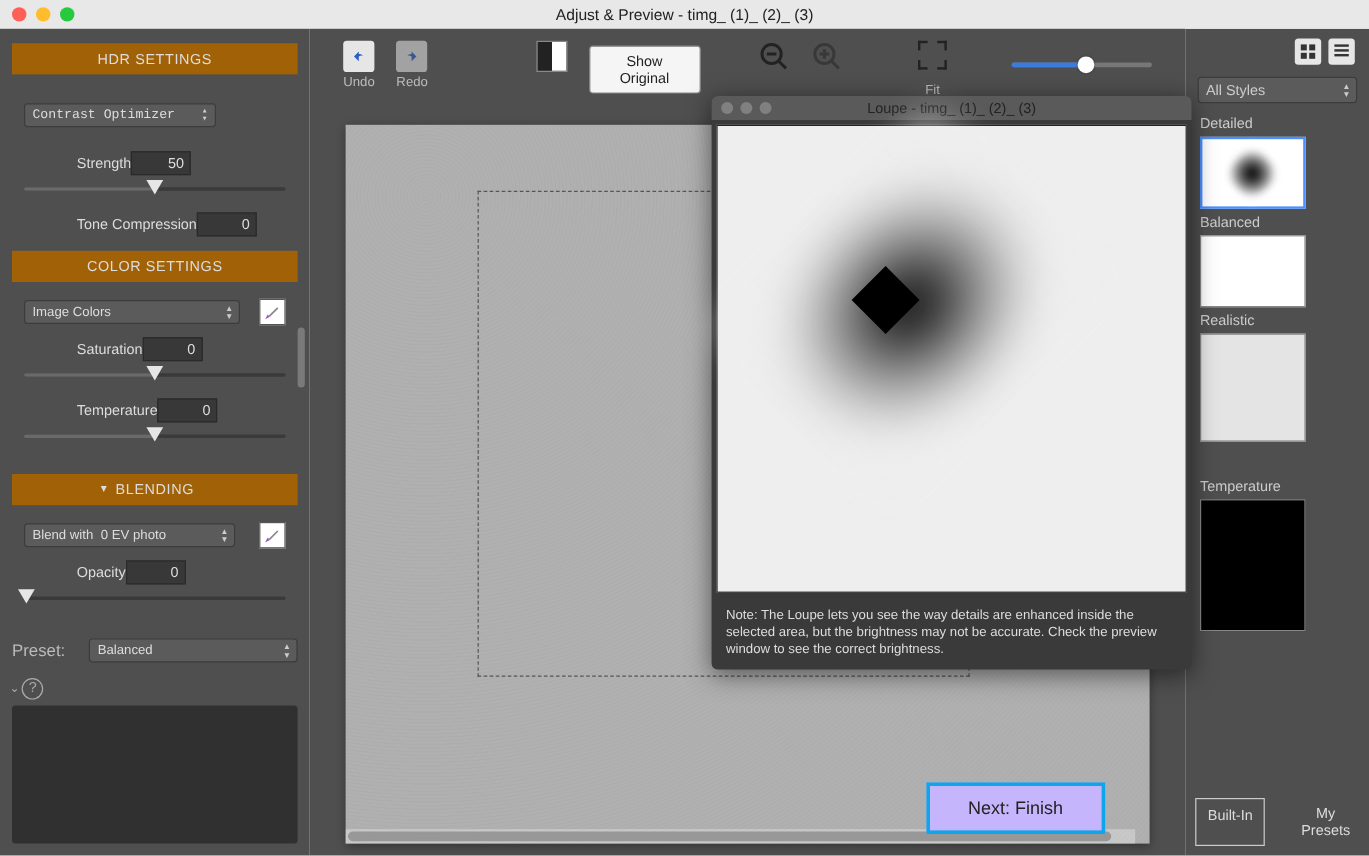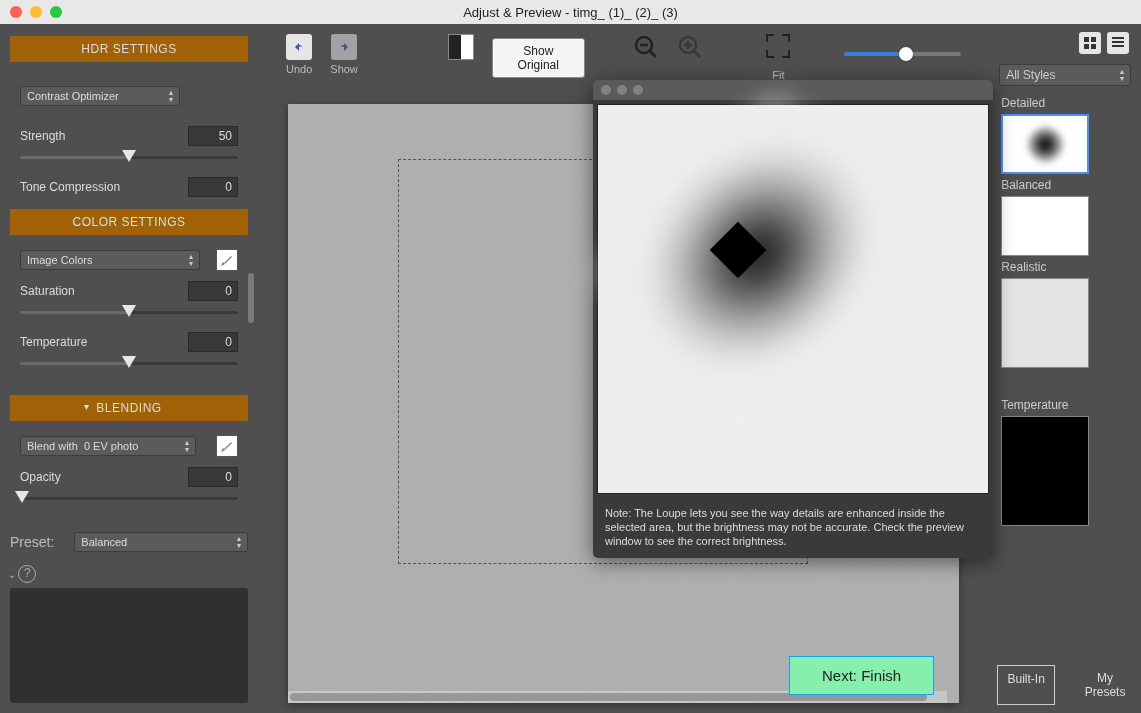--- a/index.html
+++ b/index.html
@@ -16,21 +16,21 @@
   .body { display: flex; height: 689px; }
   
   
   .left-panel { width: 280px; background: #4f4f4f; color: #ddd; font-size: 12px; position: relative; }
   .panel-content { padding: 0; }
   .section-header { background: #a16207; color: #ddd; font-size: 12px; letter-spacing: 0.5px; padding: 6px 0; text-align: center; margin: 12px 10px 8px; position: relative; }
   .section-header.collapsible::before { content: "▾"; position: absolute; left: 50%; margin-left: -45px; font-size: 10px; }
   .dropdown { background: #5b5b5b; border: 1px solid #3c3c3c; border-radius: 3px; height: 20px; font-size: 11px; color: #ddd; padding: 1px 6px; display: flex; align-items: center; justify-content: space-between; position: relative; }
   .dropdown .arrows { font-size: 8px; line-height: 7px; color: #ccc; display: flex; flex-direction: column; }
   .slider-row { padding: 4px 20px 0; }
-  .slider-label-row { display: flex; justify-content: space-between; align-items: center; }
+  .slider-label-row { display: flex; align-items: center; margin-left: 44px; }
   .slider-label { font-size: 12px; color: #ddd; }
   .slider-value-box { background: #383838; border: 1px solid #2a2a2a; color: #ddd; width: 50px; height: 20px; text-align: right; padding-right: 5px; font-size: 12px; line-height: 18px; }
   .slider-track { background: #3a3a3a; height: 3px; border-radius: 2px; margin: 10px 0 14px; position: relative; }
   .slider-left-fill { background: #6a6a6a; height: 3px; position: absolute; left: 0; border-radius: 2px; }
   .slider-thumb { position: absolute; top: -6px; width: 0; height: 0; border-left: 7px solid transparent; border-right: 7px solid transparent; border-top: 12px solid #e6e6e6; }
   .scroll-thumb { position: absolute; right: 2px; width: 6px; background: #7a7a7a; border-radius: 3px; }
   .brush-icon { width: 22px; height: 22px; background: #fff; border: 1px solid #555; display: flex; align-items: center; justify-content: center; font-size: 14px; }
   .row-flex { display: flex; align-items: center; gap: 8px; padding: 6px 20px; }
   
   .preset-row { padding: 6px 10px; display: flex; align-items: center; gap: 20px; position: absolute; bottom: 155px; left: 0; right: 0; }
@@ -59,21 +59,21 @@
   .zoom-fill { position: absolute; left: 0; height: 4px; background: #3b7bdb; border-radius: 2px; }
   .zoom-thumb { position: absolute; top: -5px; width: 14px; height: 14px; background: #fff; border-radius: 50%; box-shadow: 0 0 2px rgba(0,0,0,0.4); }
   
   .canvas-wrap { flex: 1; position: relative; margin: 0 30px 10px; }
   .canvas-bg { position: absolute; inset: 0; background: #b0b0b0; 
     background-image: repeating-radial-gradient(circle at 10% 10%, rgba(0,0,0,0.02) 0, rgba(0,0,0,0.02) 1px, transparent 1px, transparent 3px);
     box-shadow: 0 2px 8px rgba(0,0,0,0.4); }
   .canvas-inner { position: absolute; top: 55px; left: 110px; width: 410px; height: 405px; border: 1px dashed #555; }
   .scrollbar-h { position: absolute; bottom: 0; left: 0; right: 12px; height: 12px; background: rgba(255,255,255,0.3); }
   .scrollbar-h-thumb { position: absolute; top: 2px; bottom: 2px; left: 2px; right: 20px; background: rgba(120,120,120,0.6); border-radius: 4px; }
-  .next-btn { position: absolute; bottom: 18px; right: 55px; background: #86efac; border: 1px solid #0ea5e9; padding: 10px 32px; font-size: 15px; color: #222; }
+  .next-btn { position: absolute; bottom: 18px; right: 67px; background: #c4b5fd; border: 3px solid #0ea5e9; padding: 10px 32px; font-size: 15px; color: #222; }
   
   
   .loupe { position: absolute; left: 593px; top: 80px; width: 400px; background: #3a3a3a; border-radius: 5px; box-shadow: 0 4px 20px rgba(0,0,0,0.5); }
   .loupe-titlebar { height: 20px; display: flex; align-items: center; padding-left: 8px; position: relative; border-top-left-radius: 5px; border-top-right-radius: 5px; background: #5a5a5a; }
   .loupe-tl { display: flex; gap: 6px; }
   .loupe-dot { width: 10px; height: 10px; border-radius: 50%; background: #808080; }
   .loupe-title { position: absolute; left: 0; right: 0; text-align: center; font-size: 12px; color: #222; }
   .loupe-canvas { margin: 4px; background: #eee; height: 390px; position: relative; border: 1px solid #222; }
   .loupe-blob { position: absolute; top: 50px; left: 60px; width: 200px; height: 200px; background: radial-gradient(circle at 50% 50%, #000 0%, #000 8%, #555 25%, #bbb 50%, #eee 70%); transform: rotate(45deg) scale(1, 1.2); filter: blur(15px); opacity: 0.9; }
   .loupe-diamond { position: absolute; top: 125px; left: 120px; width: 40px; height: 40px; background: #000; transform: rotate(45deg); }
@@ -104,21 +104,21 @@
     <div class="tl tl-green"></div>
   </div>
   <div class="title">Adjust &amp; Preview - timg_ (1)_ (2)_ (3)</div>
 </div>
 
 <div class="body">
 
   <div class="left-panel">
     <div class="panel-content">
       <div class="section-header">HDR SETTINGS</div>
-      <div style="padding: 16px 20px; position: relative;">
+      <div style="padding: 16px 20px; position: relative; font-family: Liberation Mono, monospace;">
         <div class="dropdown" style="width: 160px;">
           <span>Contrast Optimizer</span>
           <span class="arrows">▴<br>▾</span>
         </div>
         <div class="scroll-thumb" style="top: 22px; height: 60px; right: -16px;"></div>
       </div>
       <div class="slider-row">
         <div class="slider-label-row">
           <span class="slider-label">Strength</span>
           <div class="slider-value-box">50</div>
@@ -219,21 +219,21 @@
             </svg>
         </div>
         <span>Undo</span>
       </div>
       <div class="tool-btn">
         <div class="tool-box" style="opacity:0.55">
           <svg width="20" height="20" viewBox="0 0 20 20">
               <path d="M14 10 L10 6 L10 8 Q6 8 6 12 Q6 8 10 10 L10 14 Z" fill="#2d5fc4"></path>
             </svg>
         </div>
-        <span>Show</span>
+        <span>Redo</span>
       </div>
       <div style="width: 60px"></div>
       <div class="tool-btn">
         <div class="split-icon"></div>
       </div>
       <button class="show-orig" style="margin-top: 4px;">Show Original</button>
       <div style="width: 14px"></div>
       <div class="tool-btn zoom-icon">
         <svg viewBox="0 0 26 26">
             <circle cx="11" cy="11" r="8" stroke="#222" stroke-width="2.5" fill="none"></circle>
@@ -318,19 +318,20 @@
   </div>
 </div>
 
 <div class="loupe">
   <div class="loupe-titlebar">
     <div class="loupe-tl">
       <div class="loupe-dot"></div>
       <div class="loupe-dot"></div>
       <div class="loupe-dot"></div>
     </div>
+    <div class="loupe-title">Loupe - timg_ (1)_ (2)_ (3)</div>
   </div>
   <div class="loupe-canvas">
     <div class="loupe-blob"></div>
     <div class="loupe-diamond"></div>
   </div>
   <div class="loupe-note">Note: The Loupe lets you see the way details are enhanced inside the selected area, but the brightness may not be accurate. Check the preview window to see the correct brightness.</div>
 </div>
 
 </body></html>

